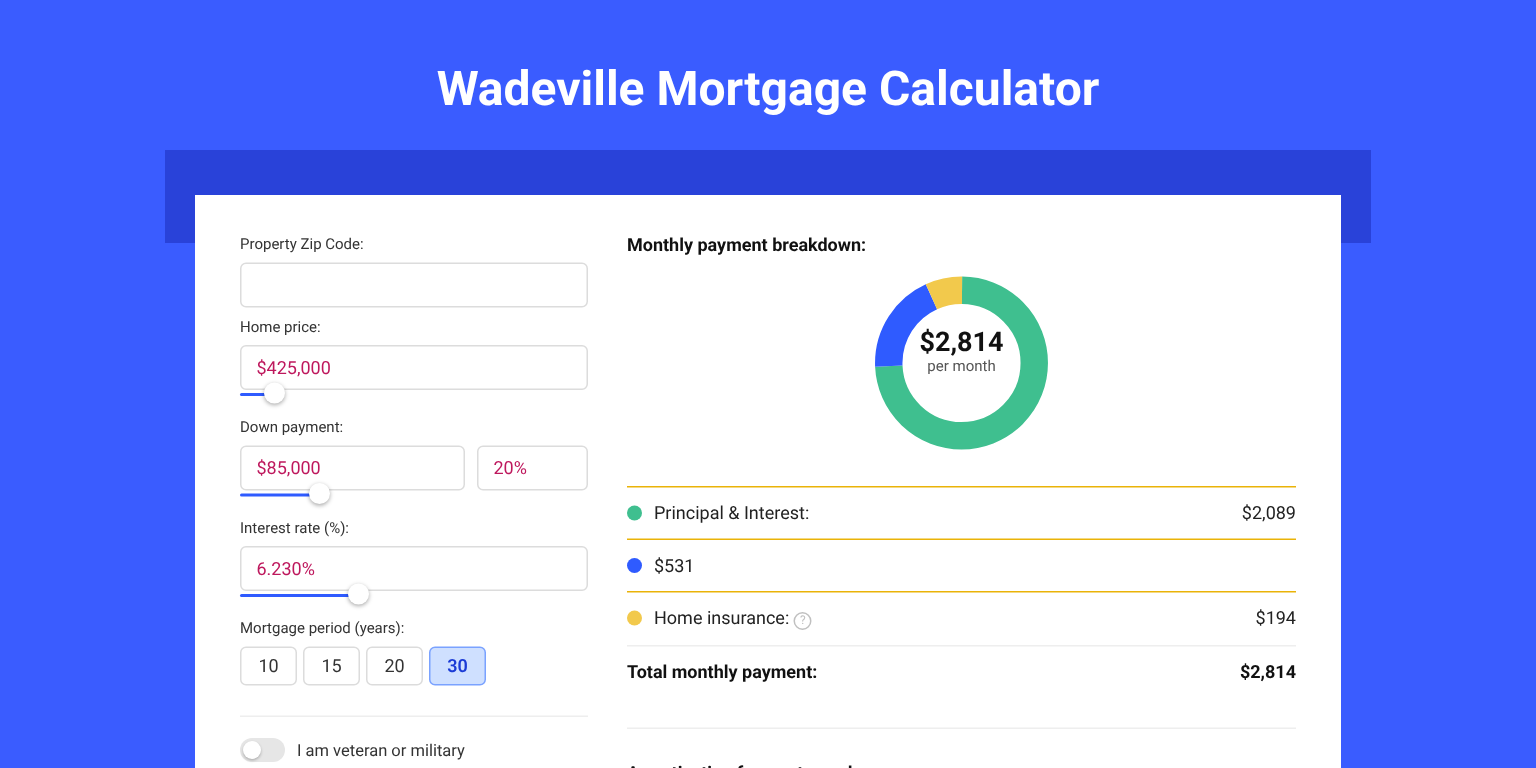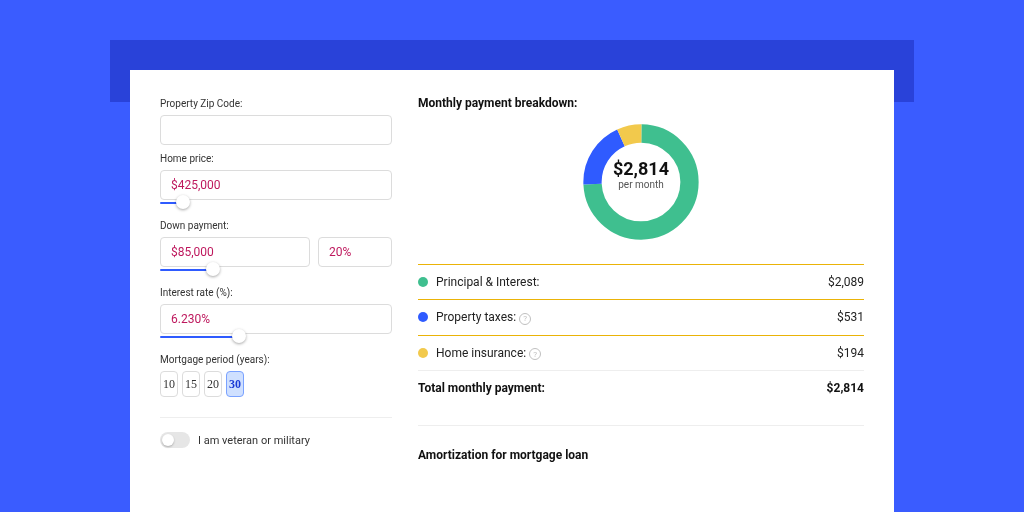--- a/index.html
+++ b/index.html
@@ -12,21 +12,21 @@
     .right { flex:1; }
     .lbl { font-size:10px; color:#333; margin:8px 0 6px; }
     .inp { width:100%; border:1px solid #dcdcdc; border-radius:4px; height:30px; padding:0 10px; font-size:12px; color:#be185d; }
     .row2 { display:flex; gap:8px; }
     .row2 .inp:first-child { flex:0 0 150px; }
     .row2 .inp:last-child { flex:1; }
     .slider-track { position:relative; height:12px; margin:0 0 2px; }
     .slider-track .line { position:absolute; top:2px; height:2px; background:#2F5BFF; border-radius:2px; }
     .slider-track .knob { position:absolute; top:-5px; width:14px; height:14px; background:#fff; border-radius:50%; box-shadow:0 1px 3px rgba(0,0,0,.35); }
     .periods { display:flex; gap:4px; margin-top:4px; }
-    .pbtn { width:18px; height:26px; border:1px solid #dcdcdc; border-radius:4px; background:#fff; font-size:12px; color:#333; display:flex; align-items:center; justify-content:center;font-family:Liberation Serif, serif; }
+    .pbtn { width:38px; height:26px; border:1px solid #dcdcdc; border-radius:4px; background:#fff; font-size:12px; color:#333; display:flex; align-items:center; justify-content:center; }
     .pbtn.active { background:#cfe0ff; border-color:#7aa2ff; color:#1b3bd6; font-weight:600; }
     .toggle-row { display:flex; align-items:center; gap:8px; margin-top:20px; padding-top:14px; border-top:1px solid #eee; }
     .toggle { width:30px; height:16px; background:#e6e6e6; border-radius:10px; position:relative; }
     .toggle .knob2 { position:absolute; left:2px; top:2px; width:12px; height:12px; background:#fff; border-radius:50%; box-shadow:0 1px 2px rgba(0,0,0,.25); }
     .toggle-lbl { font-size:11px; color:#333; }
     .sec-title { font-size:12px; font-weight:700; color:#111; margin:6px 0 8px; }
     .donut-wrap { position:relative; width:128px; height:128px; margin:8px auto 18px; }
     .donut-wrap svg { width:128px; height:128px; }
     .donut-center { position:absolute; left:0; right:0; top:40px; text-align:center; }
     .donut-amt { font-size:18px; font-weight:700; color:#111; }
@@ -38,20 +38,21 @@
     .info { width:12px; height:12px; border:1px solid #c0c0c0; border-radius:50%; color:#c0c0c0; font-size:8px; display:inline-flex; align-items:center; justify-content:center; }
     .brk .val { font-weight:400; }
     .total { border-top:1px solid #eee; padding:10px 0; display:flex; font-size:12px; font-weight:700; color:#111; }
     .total .name { flex:1; }
     .amort { margin-top:20px; border-top:1px solid #eee; padding-top:16px; }
   </style>
 </head>
 <body>
 
 <div class="wrap">
+  <div class="page-title">Wadeville Mortgage Calculator</div>
   <div class="band"></div>
   <div class="card">
 
     <div class="left">
 
       <div class="lbl">Property Zip Code:</div>
       <input class="inp" value="" style="">
 
       <div class="lbl">Home price:</div>
       <input class="inp" value="$425,000" style="">
@@ -109,21 +110,20 @@
         </div>
       </div>
 
       <div class="brk">
         <span class="dot" style="background:#3FBF8F"></span>
         <span class="name">Principal &amp; Interest:</span>
         <span class="val">$2,089</span>
       </div>
       <div class="brk">
         <span class="dot" style="background:#2F5BFF"></span>
-        <span class="name"><span>Property taxes:</span> <span class="info">?</span></span>
         <span class="val">$531</span>
       </div>
       <div class="brk">
         <span class="dot" style="background:#F2C94C"></span>
         <span class="name"><span>Home insurance:</span> <span class="info">?</span></span>
         <span class="val">$194</span>
       </div>
       <div class="total">
         <span class="name">Total monthly payment:</span>
         <span>$2,814</span>

